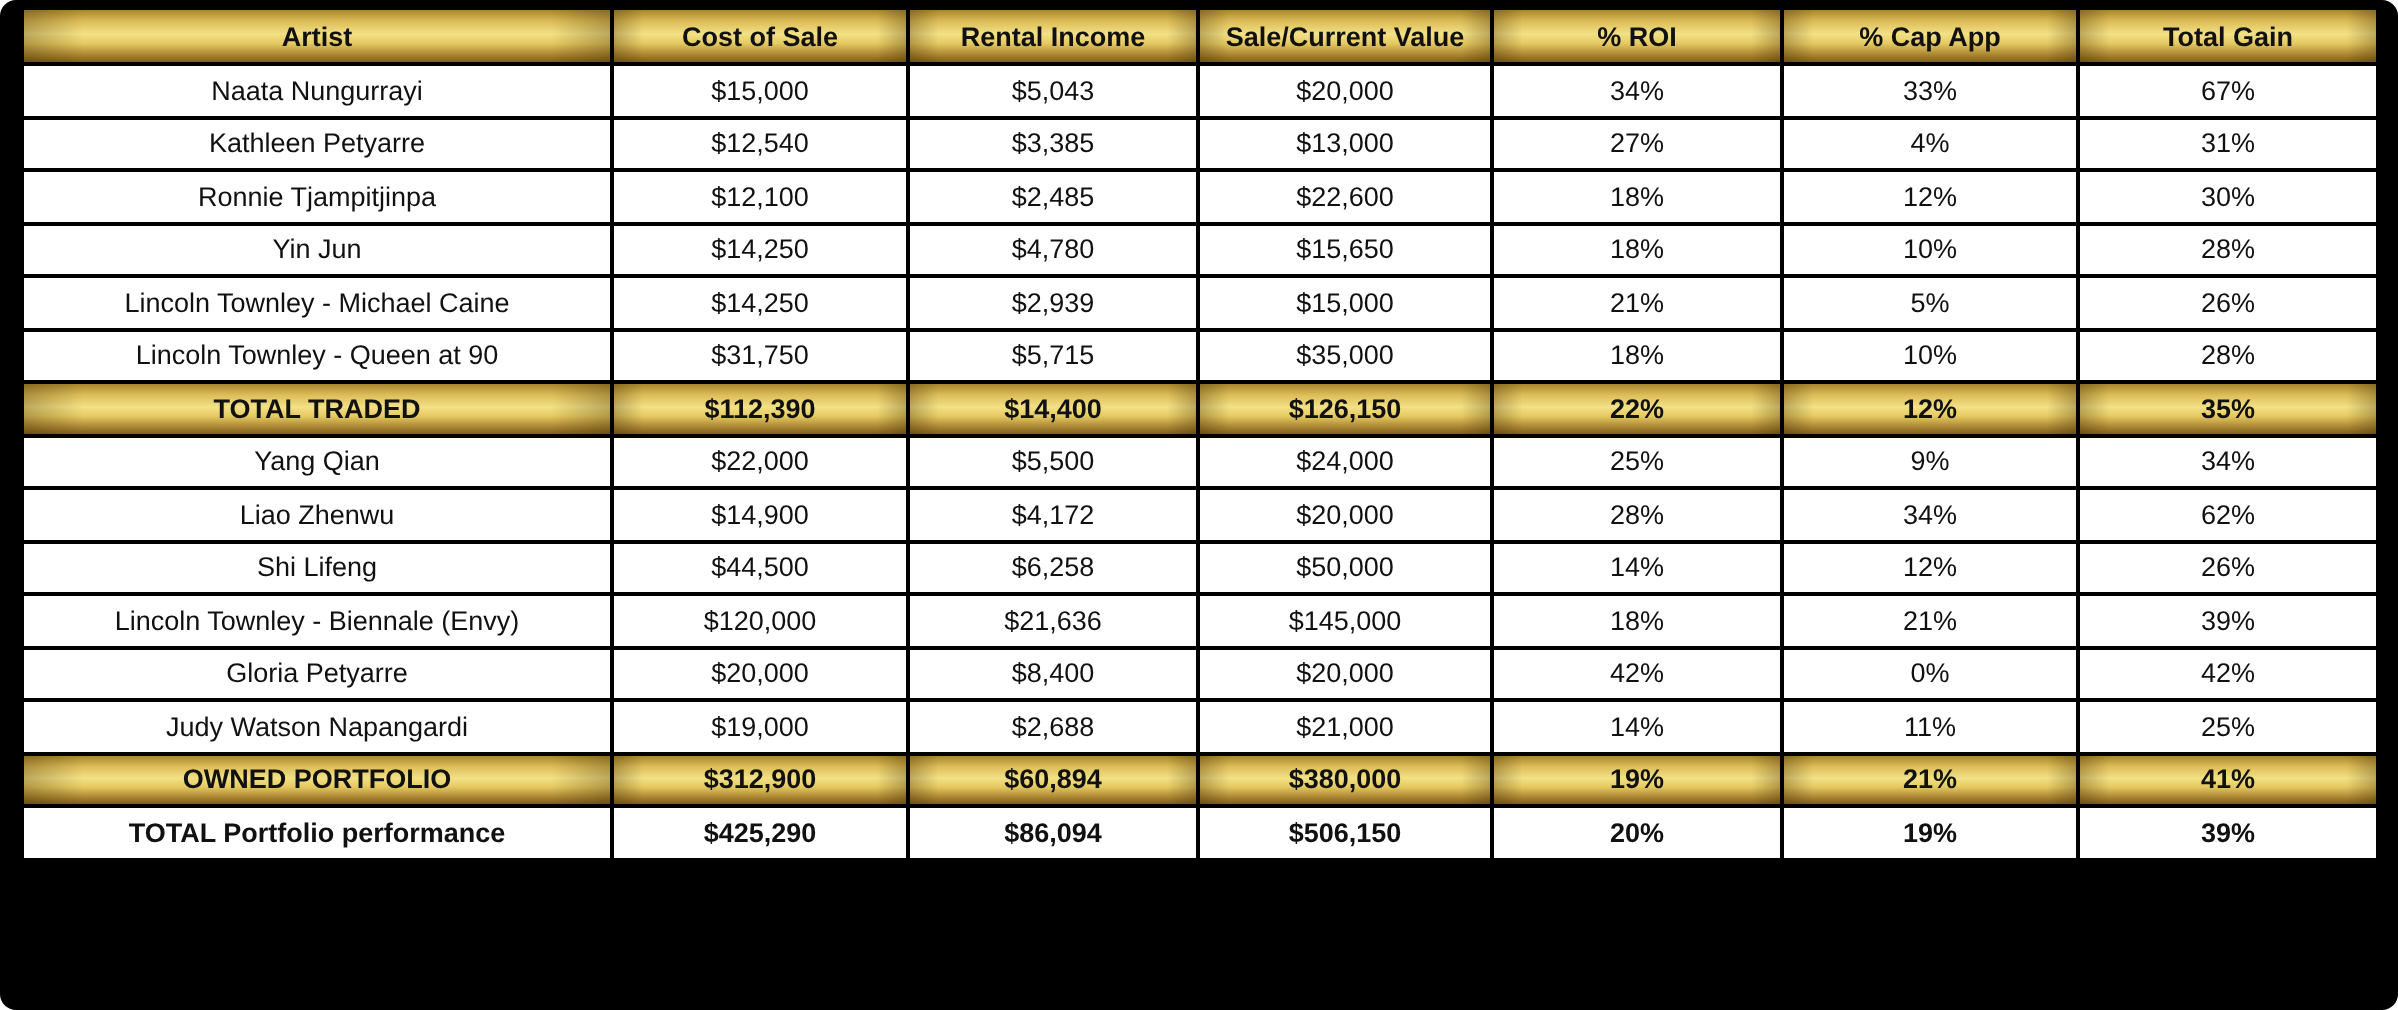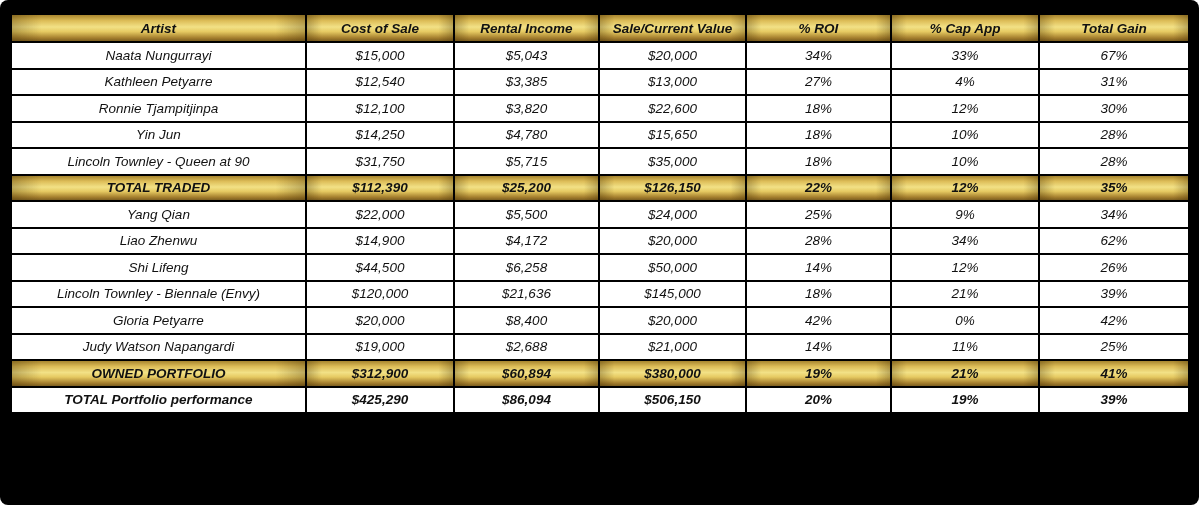--- a/index.html
+++ b/index.html
@@ -12,25 +12,24 @@
     position: relative;
     width: 1199px;
     height: 505px;
     background: #000000;
     border-radius: 8px;
     overflow: hidden;
   }
   table.perf {
     position: absolute;
     left: 10px;
-    top: 13px;
+    top: 3px;
     border-collapse: collapse;
     table-layout: fixed;
     border-spacing: 0;
-    font-style: italic;
   }
   table.perf th, table.perf td {
     border: 2px solid #000000;
     text-align: center;
     vertical-align: middle;
     font-size: 13.5px;
     color: #111111;
     padding: 0 4px;
     overflow: hidden;
     white-space: nowrap;
@@ -98,48 +97,57 @@
           <td>$12,540</td>
           <td>$3,385</td>
           <td>$13,000</td>
           <td>27%</td>
           <td>4%</td>
           <td>31%</td>
         </tr>
         <tr class="data">
           <td>Ronnie Tjampitjinpa</td>
           <td>$12,100</td>
-          <td>$3,820</td>
+          <td>$2,485</td>
           <td>$22,600</td>
           <td>18%</td>
           <td>12%</td>
           <td>30%</td>
         </tr>
         <tr class="data">
           <td>Yin Jun</td>
           <td>$14,250</td>
           <td>$4,780</td>
           <td>$15,650</td>
           <td>18%</td>
           <td>10%</td>
           <td>28%</td>
         </tr>
         <tr class="data">
+          <td>Lincoln Townley - Michael Caine</td>
+          <td>$14,250</td>
+          <td>$2,939</td>
+          <td>$15,000</td>
+          <td>21%</td>
+          <td>5%</td>
+          <td>26%</td>
+        </tr>
+        <tr class="data">
           <td>Lincoln Townley - Queen at 90</td>
           <td>$31,750</td>
           <td>$5,715</td>
           <td>$35,000</td>
           <td>18%</td>
           <td>10%</td>
           <td>28%</td>
         </tr>
         <tr class="total">
           <td>TOTAL TRADED</td>
           <td>$112,390</td>
-          <td>$25,200</td>
+          <td>$14,400</td>
           <td>$126,150</td>
           <td>22%</td>
           <td>12%</td>
           <td>35%</td>
         </tr>
         <tr class="data">
           <td>Yang Qian</td>
           <td>$22,000</td>
           <td>$5,500</td>
           <td>$24,000</td>

